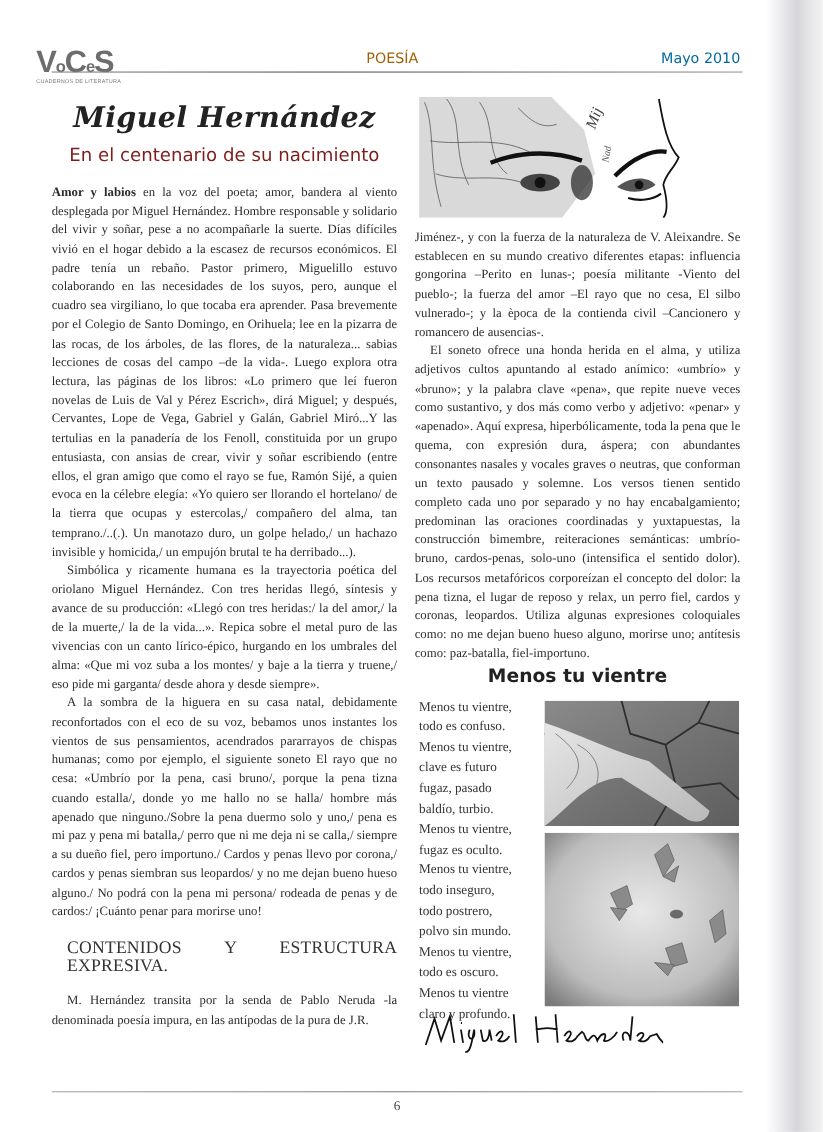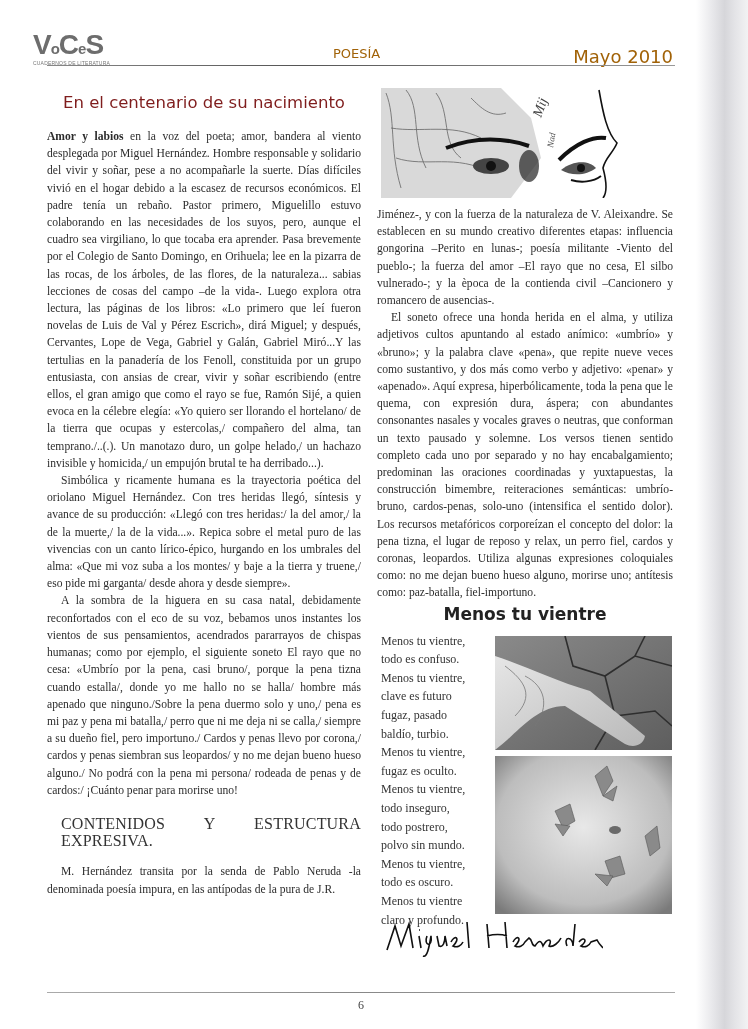--- a/index.html
+++ b/index.html
@@ -1,27 +1,27 @@
 <!DOCTYPE html>
 <html><head>
 <meta charset="utf-8">
 <style>
   html, body { margin:0; padding:0; }
   body { width:748px; height:1029px; background:#fff; position:relative; overflow:hidden;
          font-family:"Liberation Serif","DejaVu Serif",serif; color:#2a2a2a; }
   .shadow-right { position:absolute; top:0; right:0; width:52px; height:1029px;
     background:linear-gradient(to right,#ffffff 0%,#e9e9ec 30%,#d6d6da 55%,#e4e4e7 75%,#f2f2f3 100%); }
   .header { position:absolute; left:33px; top:30px; width:640px; height:36px; }
-  .logo { position:absolute; left:0; top:1px; }
+  .logo { position:absolute; left:0; top:12px; }
   .logo-word { font-family:"Liberation Sans",sans-serif; font-weight:bold; color:#6d6d6d; letter-spacing:-1px; line-height:1; }
   .logo-word .big { font-size:28px; }
   .logo-word .small { font-size:15px; }
   .logo-sub { font-family:"Liberation Sans",sans-serif; font-size:5px; color:#777; letter-spacing:0.2px; margin-top:1px; }
   .section { position:absolute; left:300px; top:16px; font-family:"DejaVu Sans",sans-serif; font-size:13px; color:#a16207; }
-  .date { position:absolute; right:0; top:16px; font-family:"DejaVu Sans",sans-serif; font-size:18px; color:#a16207; }
+  .date { position:absolute; right:0; top:16px; font-family:"DejaVu Sans",sans-serif; font-size:13px; color:#0369a1; }
   .header-rule { position:absolute; left:47px; top:65px; width:628px; height:1px; background:linear-gradient(to right,#888,#555 40%,#999); }
 
   .col-left { position:absolute; left:47px; top:92px; width:314px; }
   .title { font-family:"DejaVu Serif",serif; font-weight:bold; font-style:italic; font-size:26px; text-align:center; color:#222; margin:0 0 8px 0; letter-spacing:0.3px; }
   .subtitle { font-family:"DejaVu Sans",sans-serif; font-size:16.5px; text-align:center; color:#7f1d1d; line-height:22px; margin:0 0 14px 0; }
   .body-text { font-size:11.6px; line-height:17.2px; text-align:justify; margin:0; color:#2c2c2c; }
   .body-text p { margin:0; }
   .indent { text-indent:14px; }
   .lead-bold { font-weight:bold; }
   .section-head { font-size:16px; letter-spacing:0.2px; margin:16px 0 14px 14px; color:#333; }
@@ -52,20 +52,21 @@
       <span class="big">V</span><span class="small">o</span><span class="big">C</span><span class="small">e</span><span class="big">S</span>
     </div>
     <div class="logo-sub">CUADERNOS DE LITERATURA</div>
   </div>
   <div class="section">POESÍA</div>
   <div class="date">Mayo 2010</div>
 </div>
 <div class="header-rule"></div>
 
 <div class="col-left">
+  <h1 class="title">Miguel Hernández</h1>
   <div class="subtitle">En el centenario de su nacimiento</div>
   <div class="body-text">
     <p><span class="lead-bold">Amor y labios</span><span> en la voz del poeta; amor, bandera al viento desplegada por Miguel Hernández. Hombre responsable y solidario del vivir y soñar, pese a no acompañarle la suerte. Días difíciles vivió en el hogar debido a la escasez de recursos económicos. El padre tenía un rebaño. Pastor primero, Miguelillo estuvo colaborando en las necesidades de los suyos, pero, aunque el cuadro sea virgiliano, lo que tocaba era aprender. Pasa brevemente por el Colegio de Santo Domingo, en Orihuela; lee en la pizarra de las rocas, de los árboles, de las flores, de la naturaleza... sabias lecciones de cosas del campo –de la vida-. Luego explora otra lectura, las páginas de los libros: «Lo primero que leí fueron novelas de Luis de Val y Pérez Escrich», dirá Miguel; y después, Cervantes, Lope de Vega, Gabriel y Galán, Gabriel Miró...Y las tertulias en la panadería de los Fenoll, constituida por un grupo entusiasta, con ansias de crear, vivir y soñar escribiendo (entre ellos, el gran amigo que como el rayo se fue, Ramón Sijé, a quien evoca en la célebre elegía: «Yo quiero ser llorando el hortelano/ de la tierra que ocupas y estercolas,/ compañero del alma, tan temprano./..(.). Un manotazo duro, un golpe helado,/ un hachazo invisible y homicida,/ un empujón brutal te ha derribado...).</span></p>
     <p class="indent">Simbólica y ricamente humana es la trayectoria poética del oriolano Miguel Hernández. Con tres heridas llegó, síntesis y avance de su producción: «Llegó con tres heridas:/ la del amor,/ la de la muerte,/ la de la vida...». Repica sobre el metal puro de las vivencias con un canto lírico-épico, hurgando en los umbrales del alma: «Que mi voz suba a los montes/ y baje a la tierra y truene,/ eso pide mi garganta/ desde ahora y desde siempre».</p>
     <p class="indent">A la sombra de la higuera en su casa natal, debidamente reconfortados con el eco de su voz, bebamos unos instantes los vientos de sus pensamientos, acendrados pararrayos de chispas humanas; como por ejemplo, el siguiente soneto El rayo que no cesa: «Umbrío por la pena, casi bruno/, porque la pena tizna cuando estalla/, donde yo me hallo no se halla/ hombre más apenado que ninguno./Sobre la pena duermo solo y uno,/ pena es mi paz y pena mi batalla,/ perro que ni me deja ni se calla,/ siempre a su dueño fiel, pero importuno./ Cardos y penas llevo por corona,/ cardos y penas siembran sus leopardos/ y no me dejan bueno hueso alguno./ No podrá con la pena mi persona/ rodeada de penas y de cardos:/ ¡Cuánto penar para morirse uno!</p>
     <div class="section-head">CONTENIDOS Y ESTRUCTURA EXPRESIVA.</div>
     <p class="indent">M. Hernández transita por la senda de Pablo Neruda -la denominada poesía impura, en las antípodas de la pura de J.R.</p>
   </div>
 </div>
 

